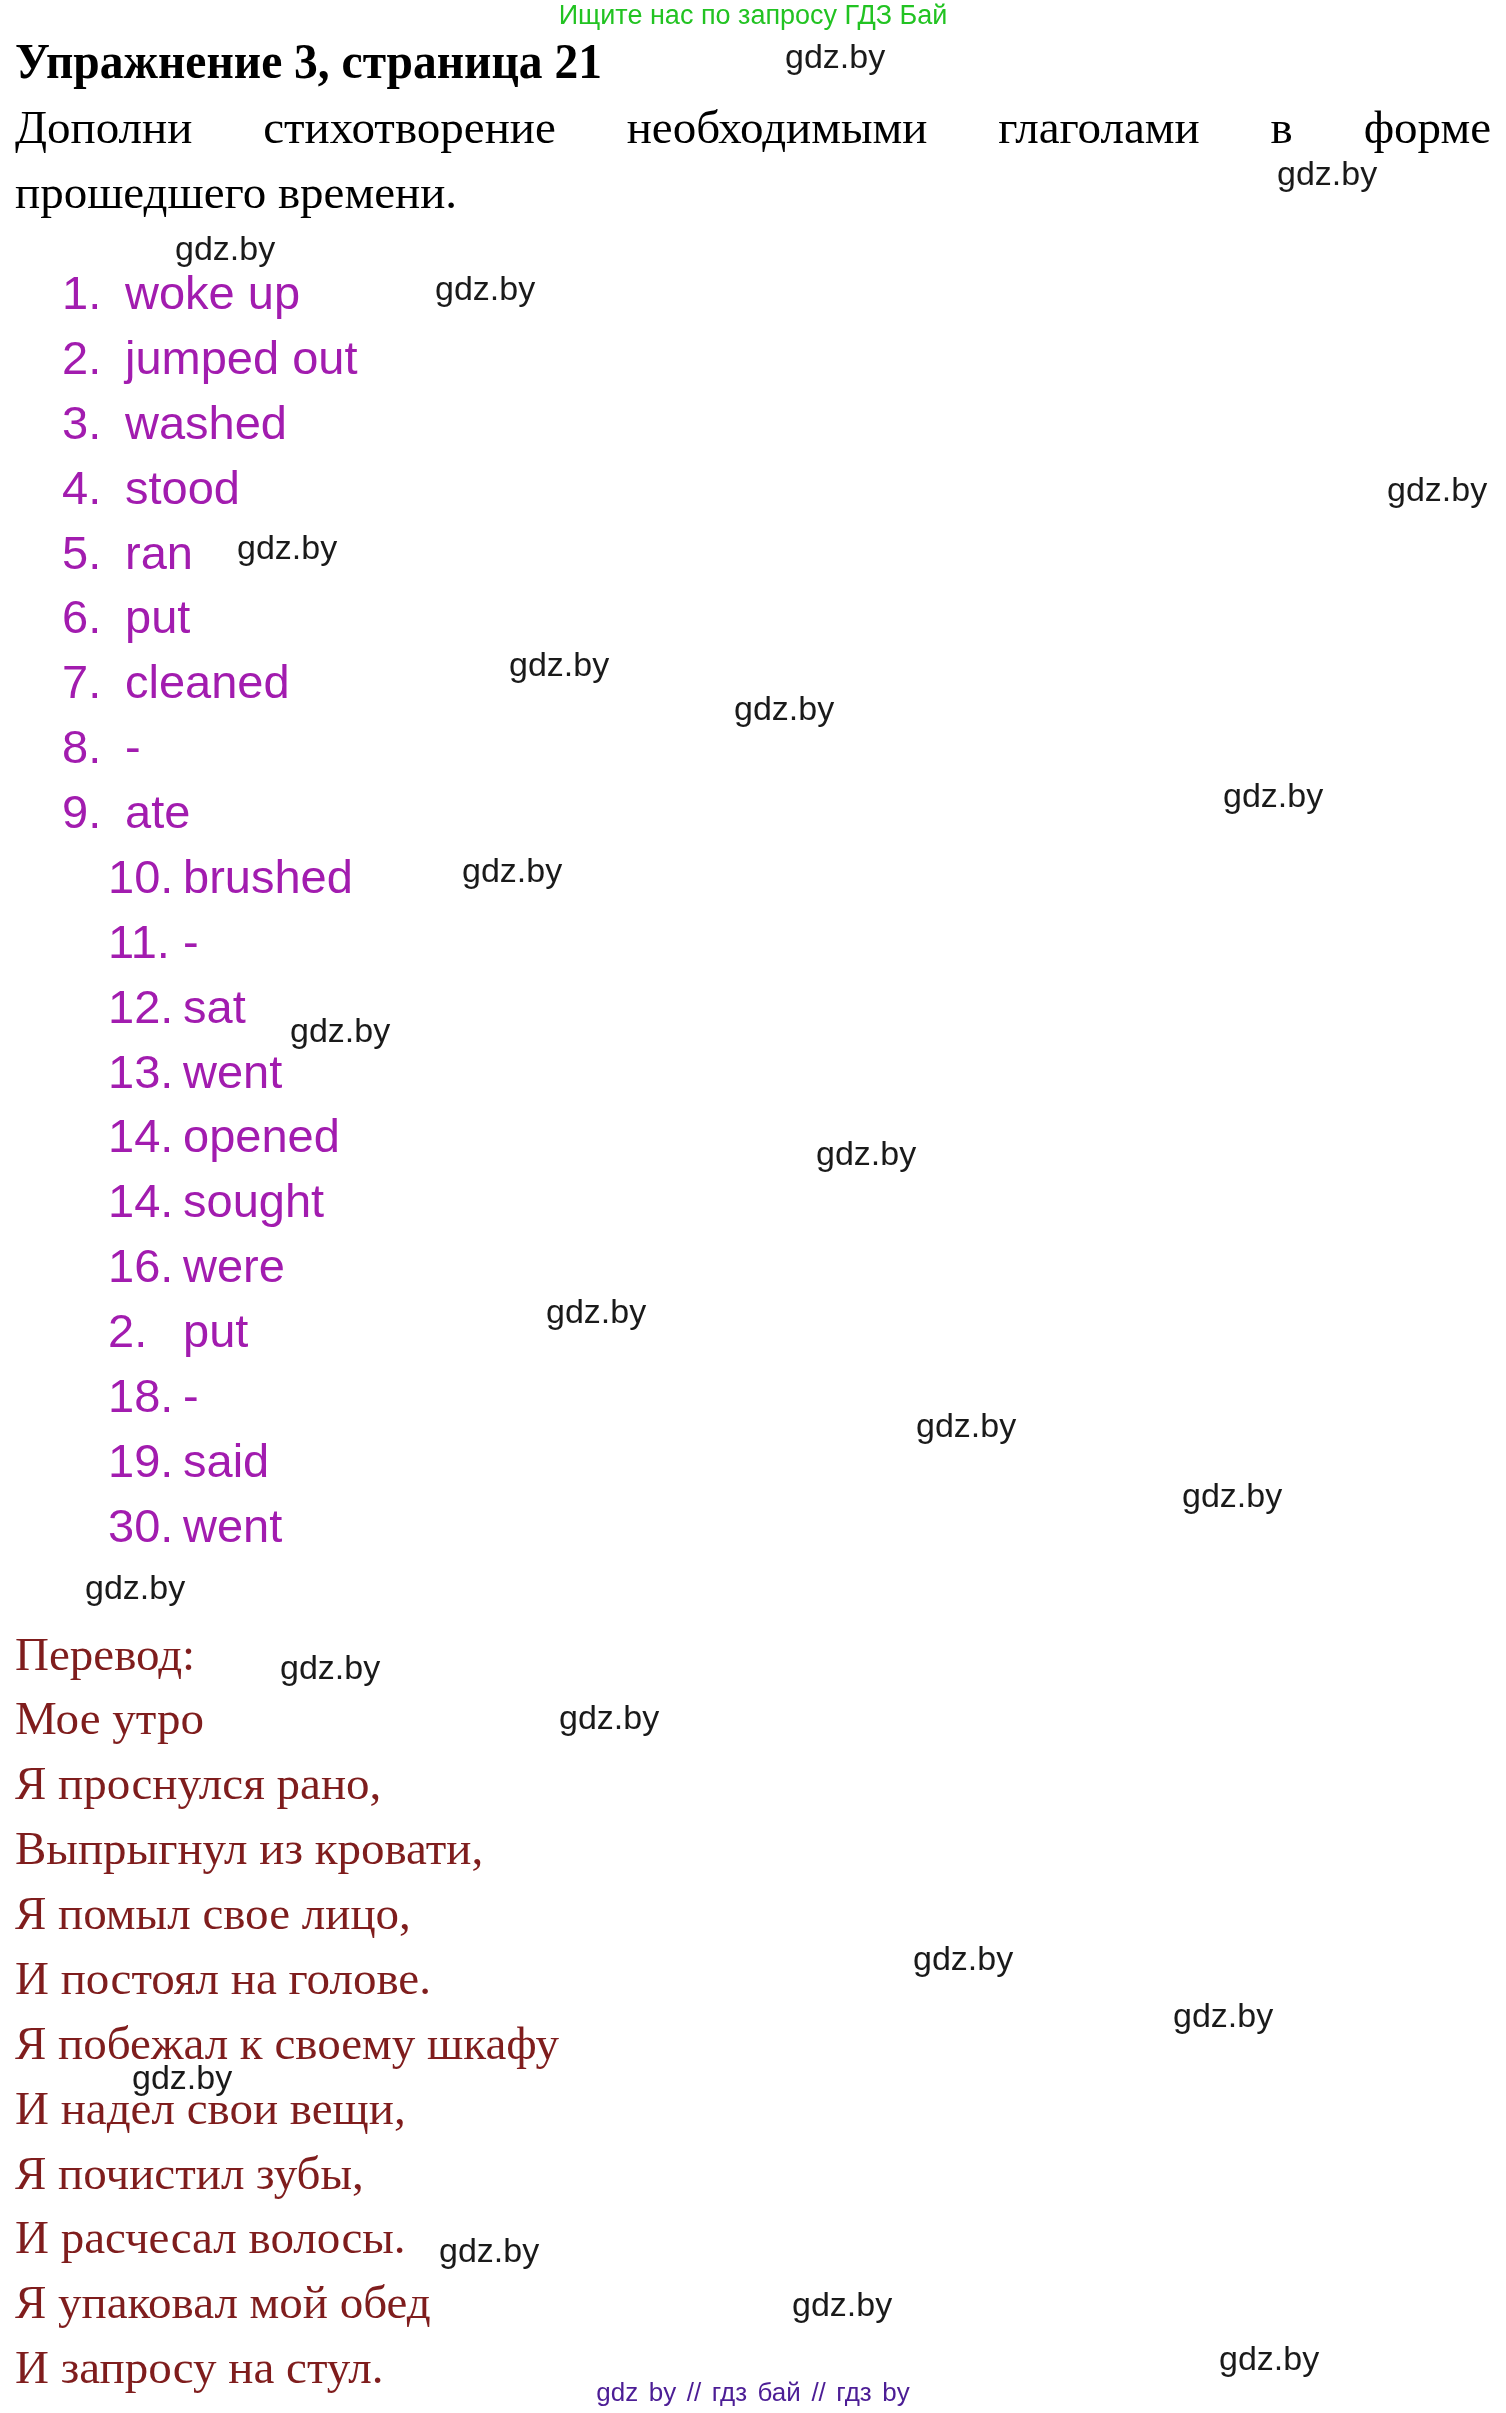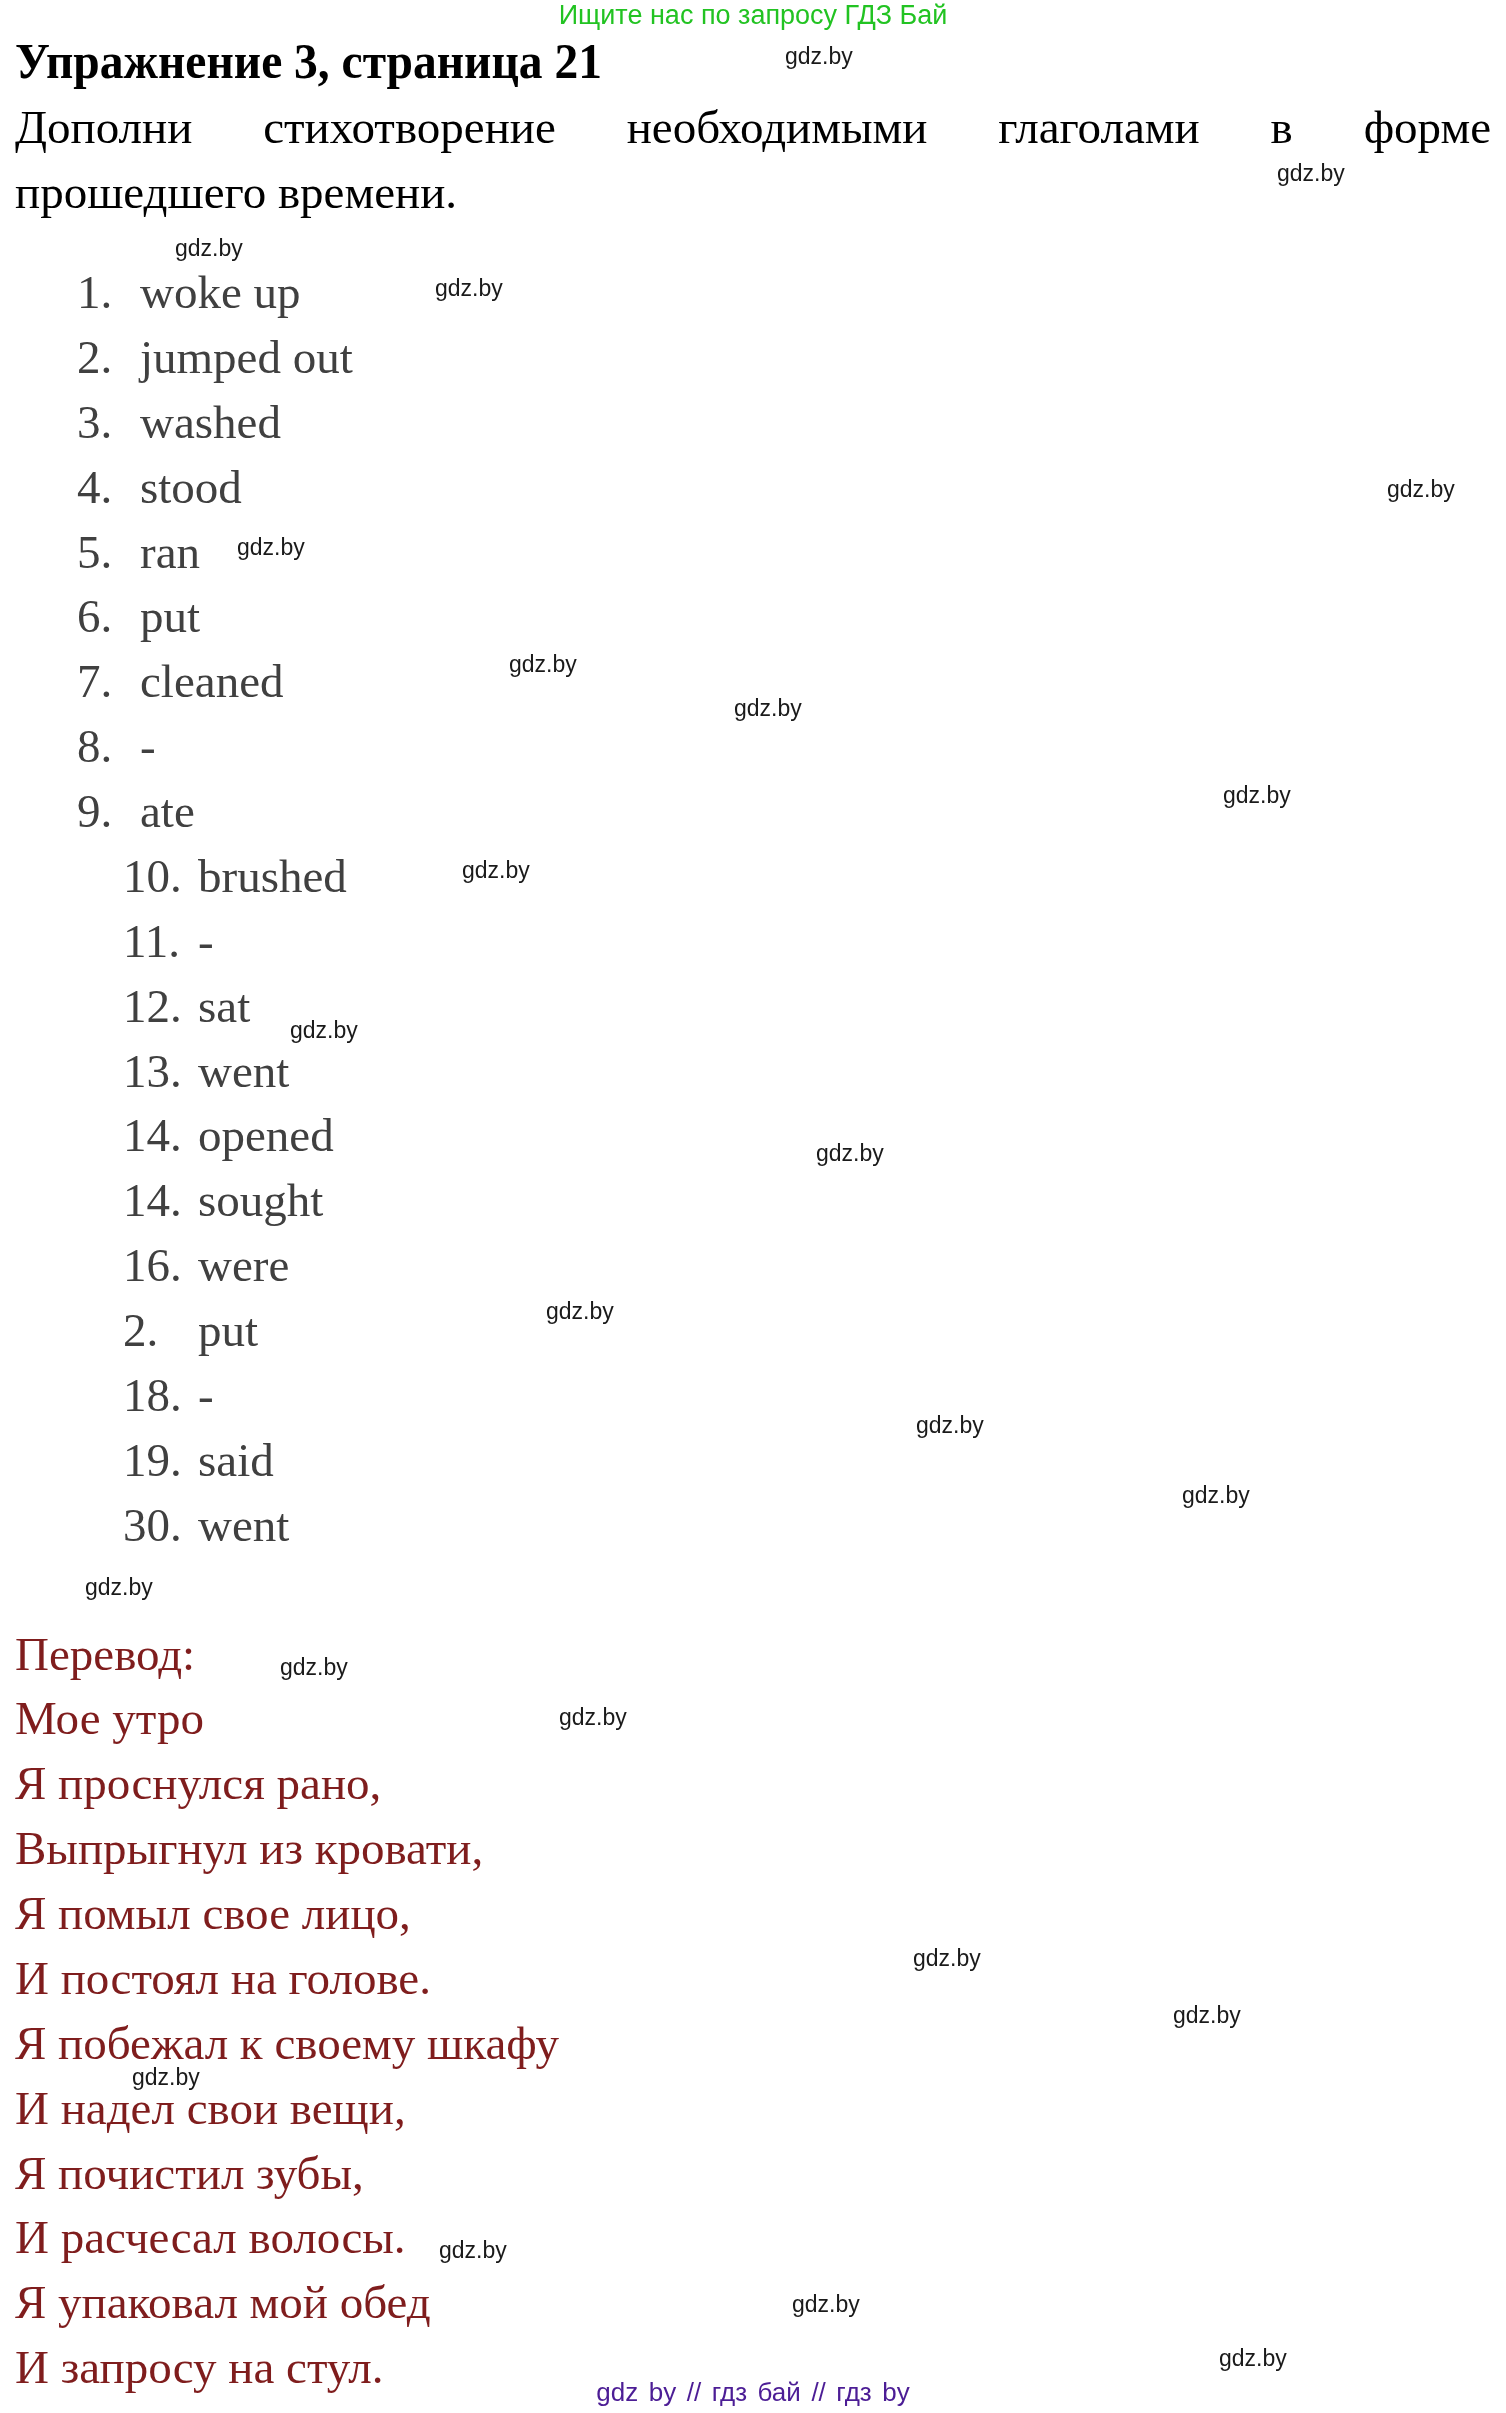--- a/index.html
+++ b/index.html
@@ -3,26 +3,26 @@
 <meta charset="utf-8">
 <style>
   html, body { margin:0; padding:0; background:#ffffff; }
   body { width:1506px; height:2413px; position:relative; overflow:hidden; }
   .abs { position:absolute; white-space:nowrap; }
   .top-banner { left:0; width:1506px; top:0; text-align:center; font-family:"Liberation Sans", sans-serif; font-size:27px; color:#22c322; line-height:30px; }
   .title { left:15px; top:32px; font-family:"Liberation Serif", serif; font-weight:bold; font-size:50px; line-height:58px; color:#000; transform:scaleX(0.95); transform-origin:left; }
   .instr { left:15px; width:1476px; font-family:"Liberation Serif", serif; font-size:47px; line-height:53px; color:#000; }
   .instr1 { top:101px; text-align:justify; text-align-last:justify; }
   .instr2 { top:166px; }
-  .list-item { left:77px; font-family:Liberation Serif, serif; font-size:47px; line-height:53px; color:#404040; }
+  .list-item { left:62px; font-family:Liberation Sans, sans-serif; font-size:47px; line-height:53px; color:#a21caf; }
   .list-item .num { display:inline-block; }
   .list-item .num.single { width:63px; }
   .list-item .num.double { width:75px;margin-left:46px; }
   .tr { left:15px; font-family:"Liberation Serif", serif; font-size:47px; line-height:53px; color:#7f1d1d; }
-  .wm { font-family:"Liberation Sans", sans-serif; font-size:23px; color:#1a1a1a; line-height:28px; }
+  .wm { font-family:"Liberation Sans", sans-serif; font-size:34px; color:#1a1a1a; line-height:28px; }
   .footer { left:0; width:1506px; top:2377px; text-align:center; font-family:"Liberation Sans", sans-serif; font-size:26px; color:#4c1d95; line-height:30px; word-spacing:3.3px; }
 </style>
 </head>
 <body>
 
 <div class="abs top-banner">Ищите нас по запросу ГДЗ Бай</div>
 
 <div class="abs title">Упражнение 3, страница 21</div>
 
 <div class="abs instr instr1">Дополни стихотворение необходимыми глаголами в форме</div>

